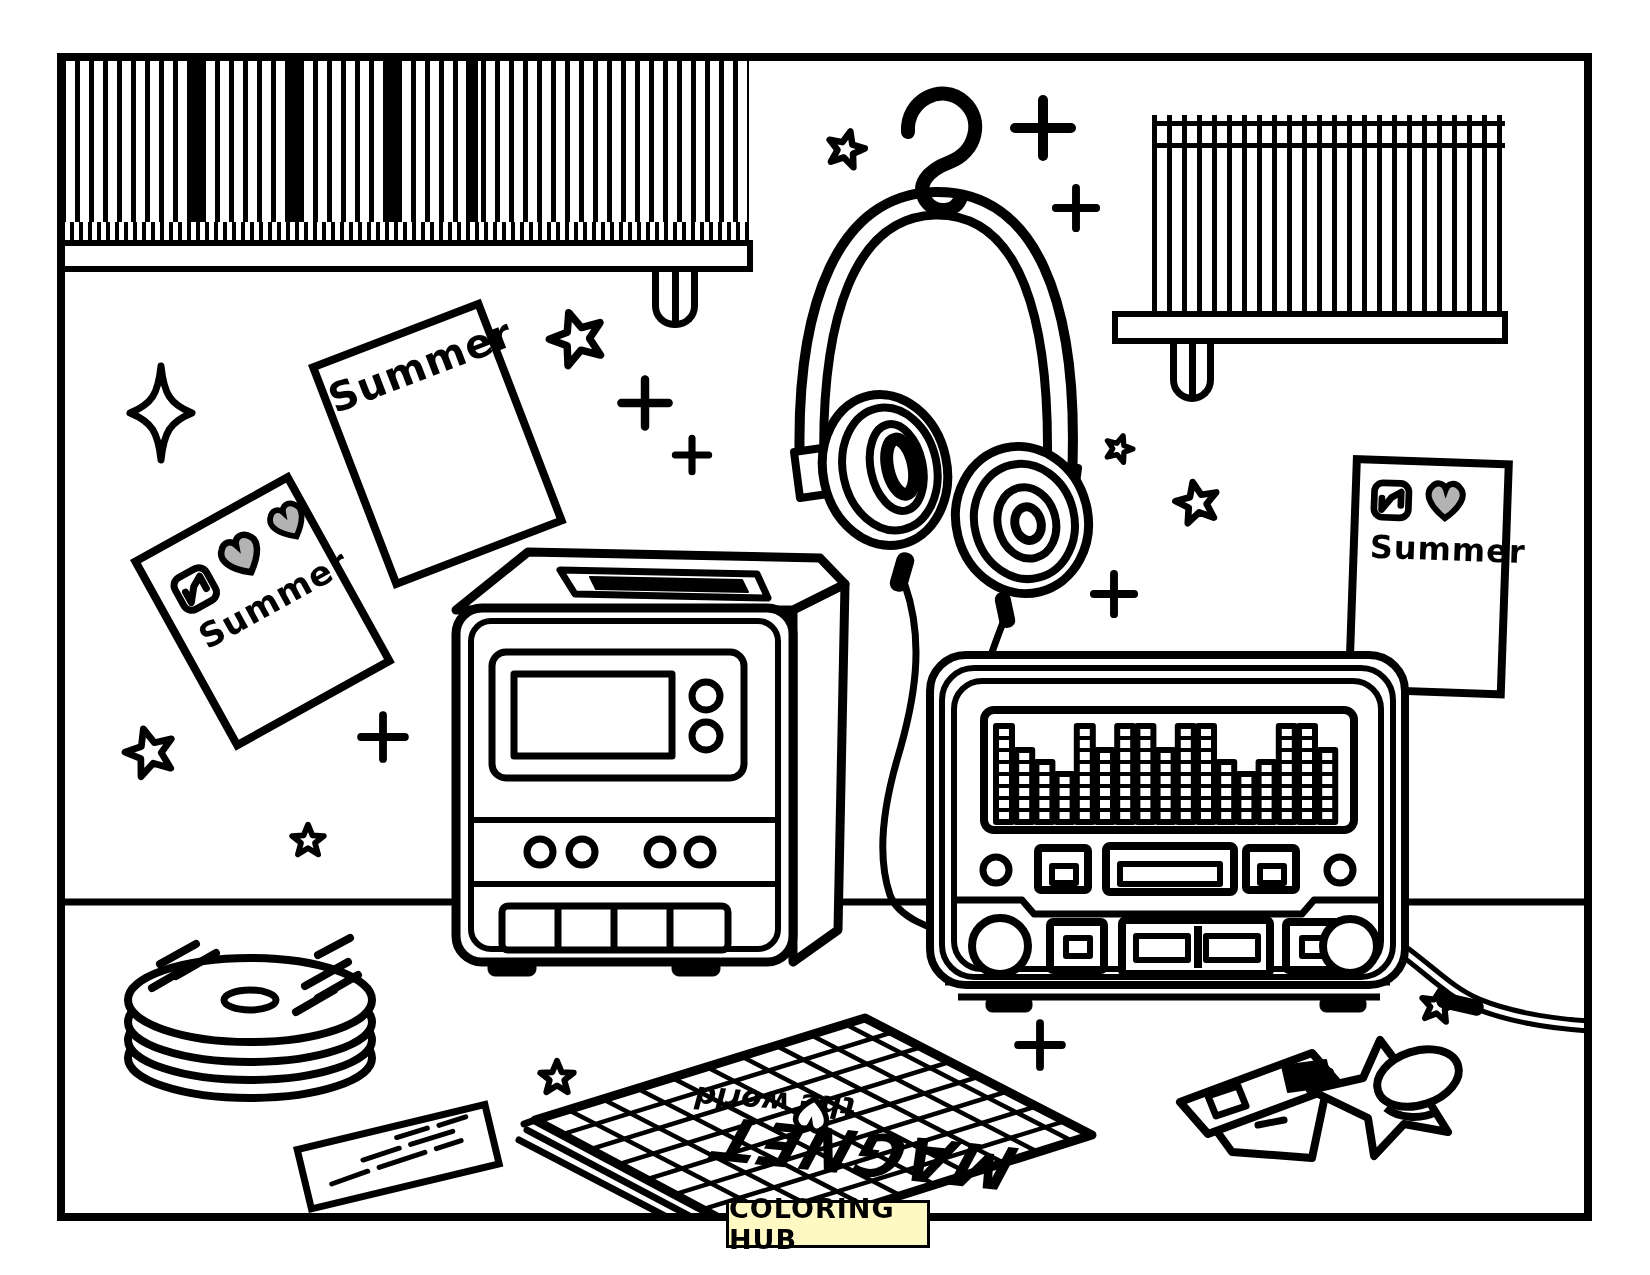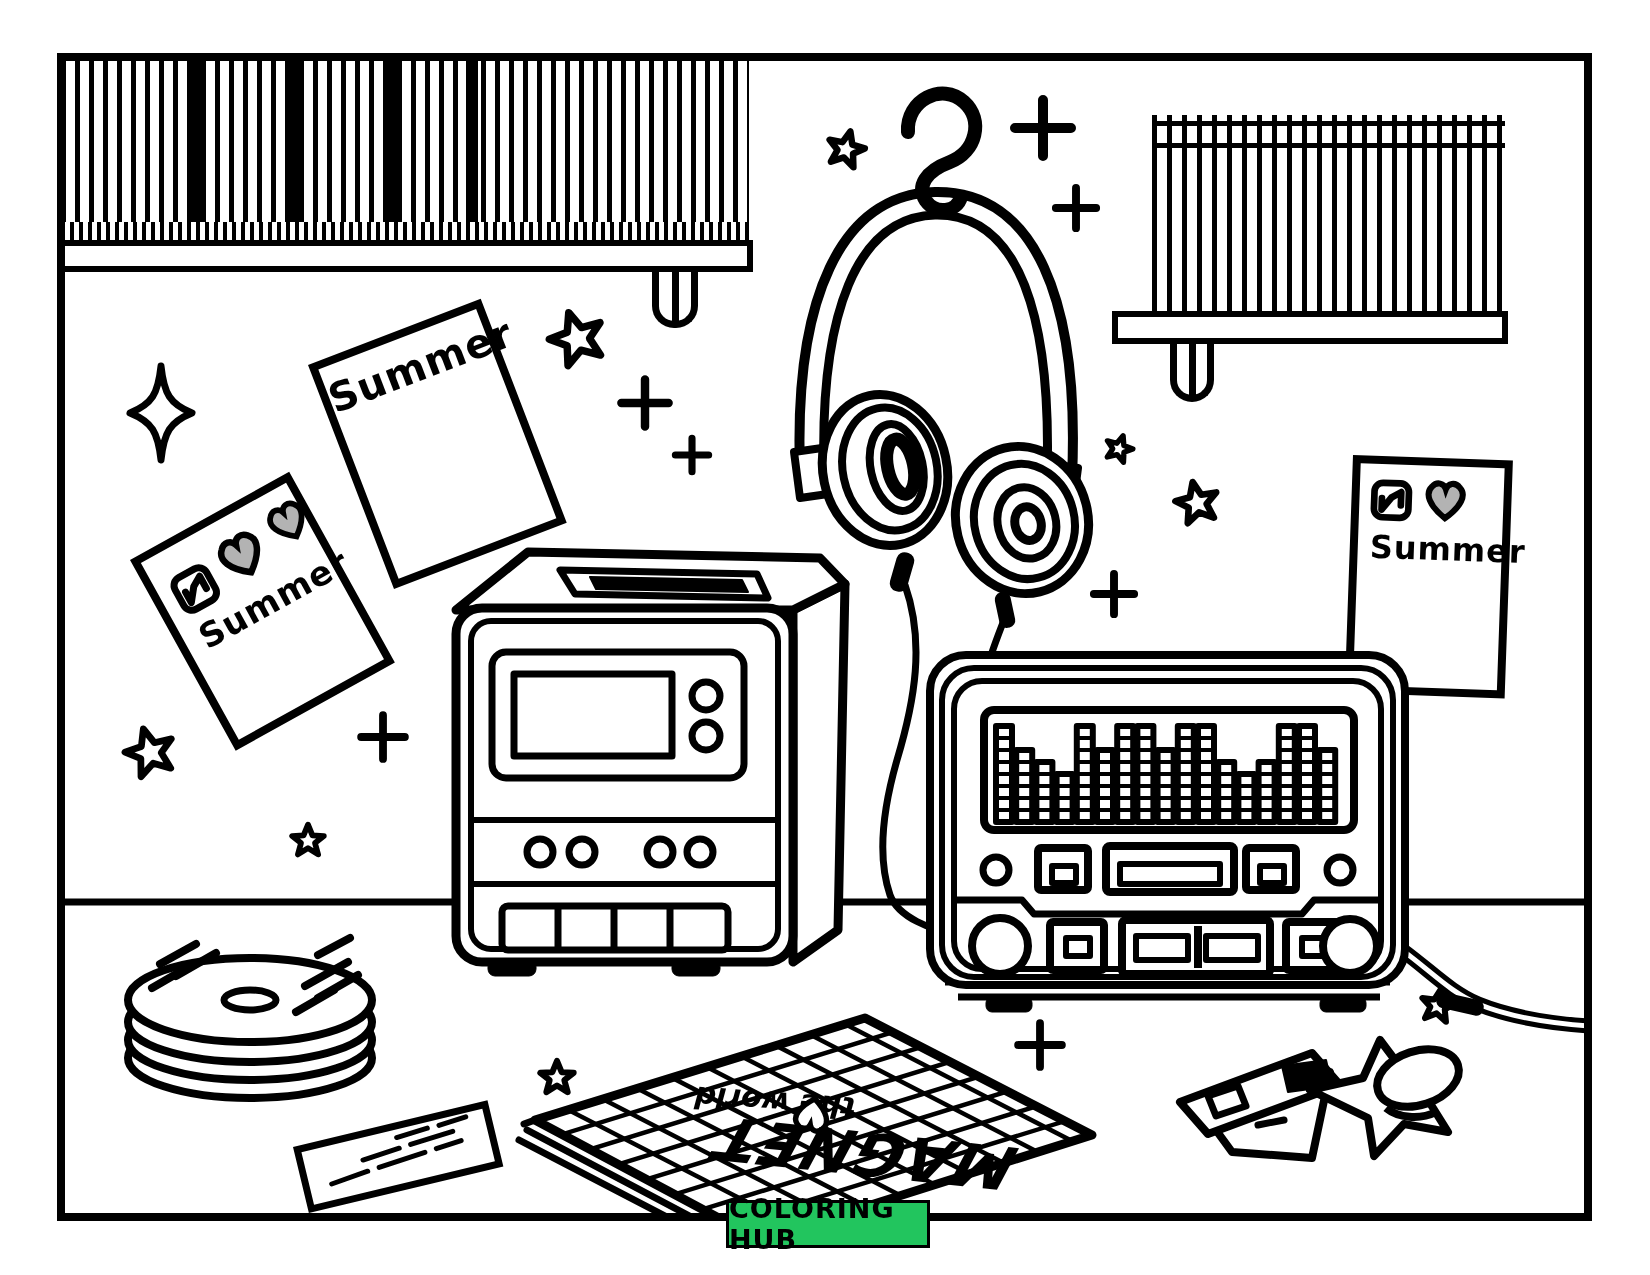--- a/index.html
+++ b/index.html
@@ -13,21 +13,21 @@
   .stripes-r{background:repeating-linear-gradient(90deg,#000 0 5px,transparent 5px 15px);}
   .board{background:#fff;border:6px solid #000;box-sizing:border-box;}
   .peg{border:7px solid #000;border-top:none;border-radius:0 0 22px 22px;box-sizing:border-box;background:#fff;}
   .peg-mid{position:absolute;left:50%;top:0;width:7px;height:100%;margin-left:-3px;background:#000;}
   .hline{background:#000;}
   
   .paper{background:#fff;border:8px solid #000;box-sizing:border-box;transform-origin:0 0;}
   .summer-text{font-weight:700;color:#000;letter-spacing:1px;}
   .icon-row{display:flex;align-items:flex-end;gap:8px;}
   
-  #brand-box{background:#22c55e;border:3px solid #000;display:flex;align-items:center;justify-content:center;
+  #brand-box{background:#fef9c3;border:3px solid #000;display:flex;align-items:center;justify-content:center;
              font-weight:800;font-size:27px;letter-spacing:1px;color:#000;}
   .mat{background:#fff;}
   .mag-text{position:absolute;color:#000;font-weight:800;text-align:center;}
 </style>
 </head>
 <body>
 
 <div id="canvas">
 
   <div class="abs stripes-l" style="left:61px;top:58px;width:688px;height:164px;"></div>

